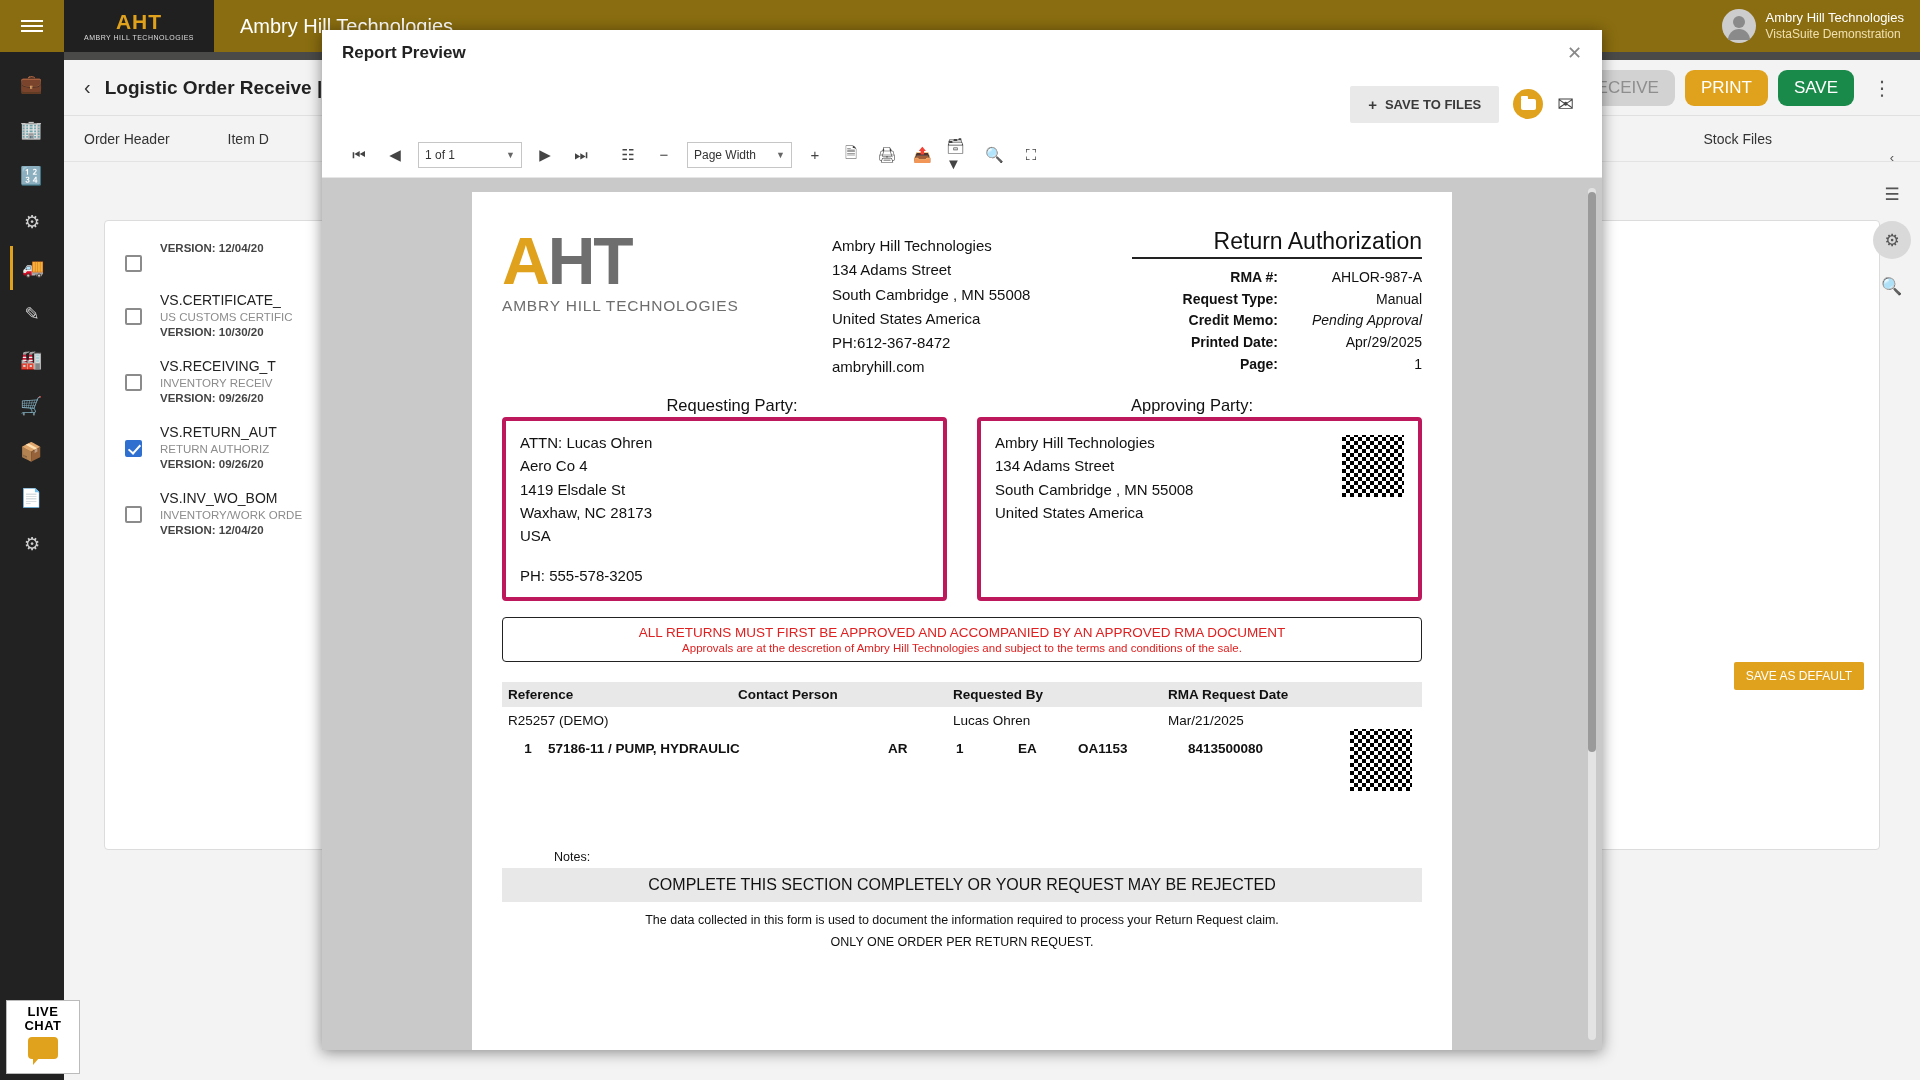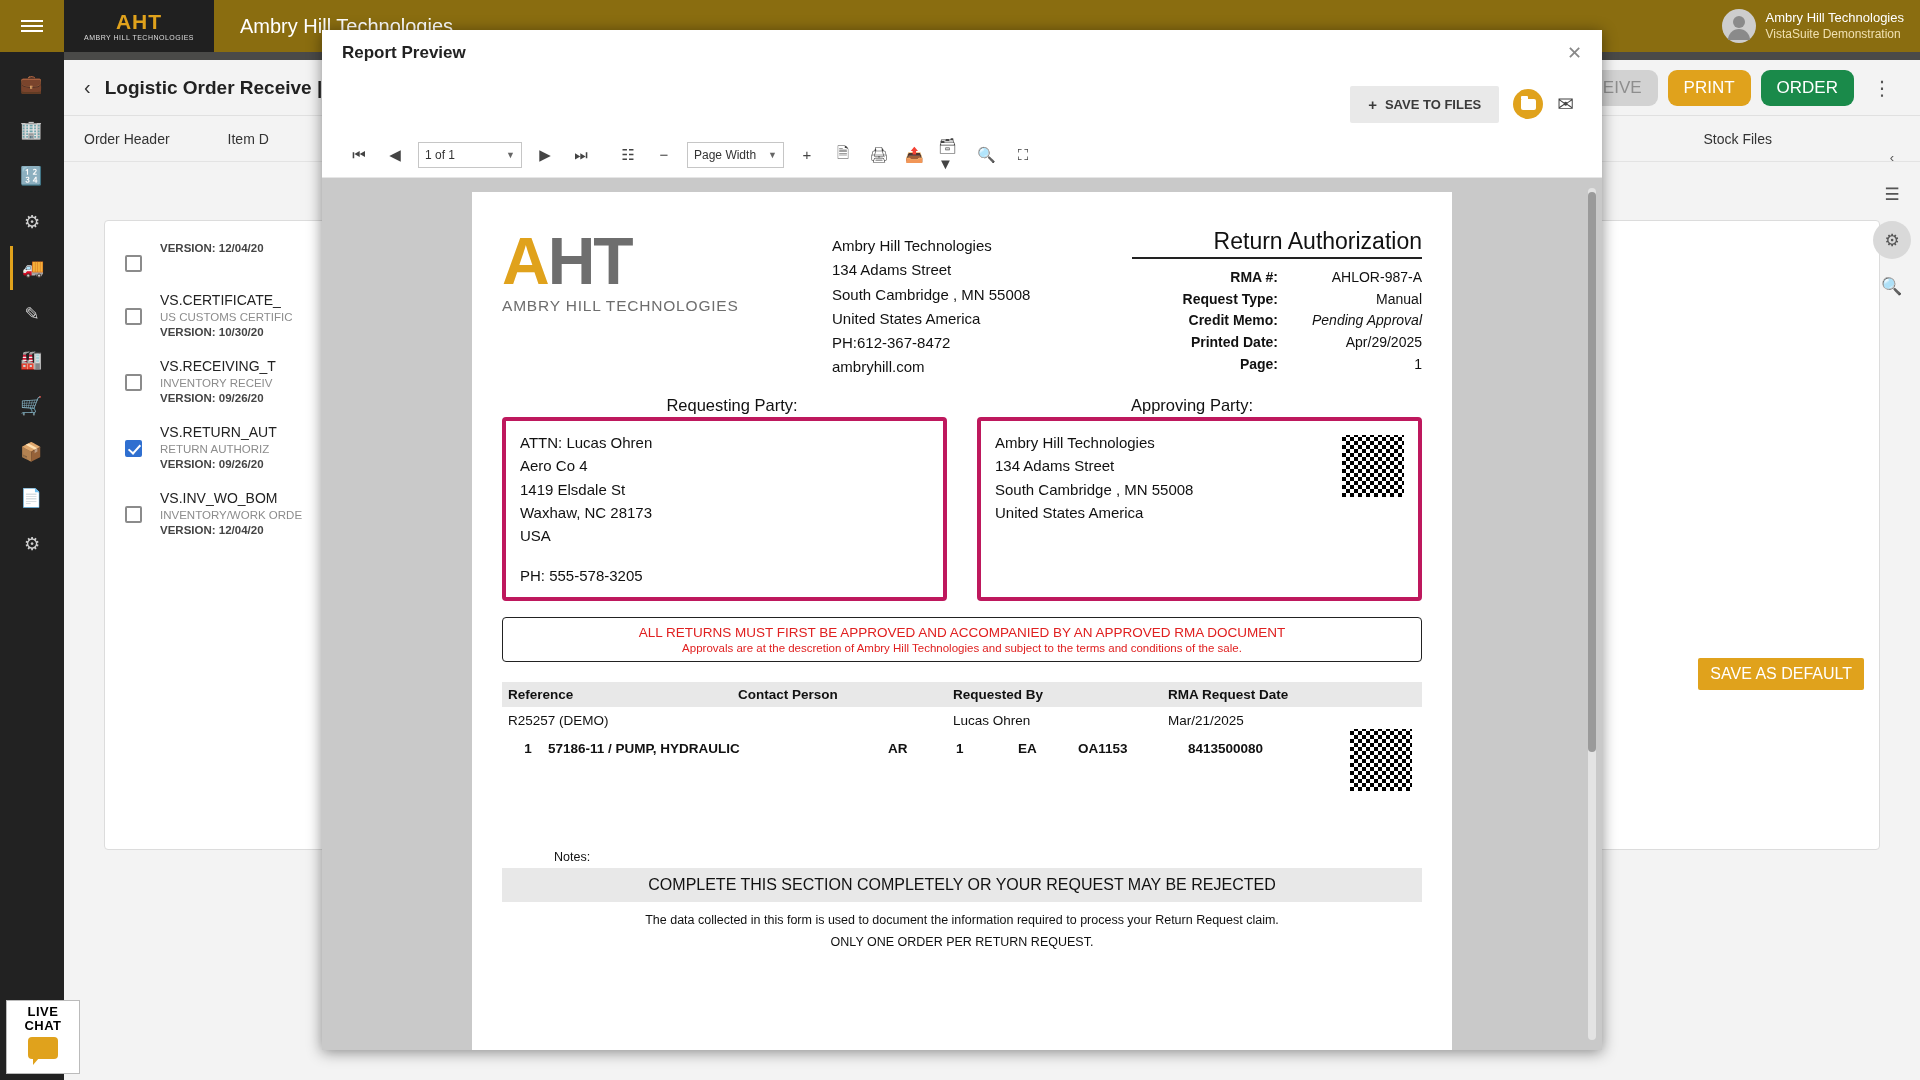--- a/index.html
+++ b/index.html
@@ -66,21 +66,21 @@
   .report-row { display: flex; align-items: flex-start; padding: 10px 16px 10px 20px; }
   .cbox { width: 17px; height: 17px; border: 2px solid #8b8b8b; border-radius: 2px; margin-top: 16px;
           margin-right: 18px; flex: none; background: #fff; }
   .cbox.checked { background: #2f6fd0; border-color: #2f6fd0; position: relative; }
   .cbox.checked::after { content: ""; position: absolute; left: 4px; top: 0px; width: 5px; height: 10px;
                          border: solid #fff; border-width: 0 2px 2px 0; transform: rotate(42deg); }
   .rep-name { font-size: 14px; font-weight: normal; color: #222; }
   .rep-desc { font-size: 11.5px; color: #8c8c8c; text-transform: uppercase; margin-top: 3px; }
   .rep-ver { font-size: 11.5px; color: #444; font-weight: bold; margin-top: 3px; }
   .save-default { position: absolute; right: 56px; bottom: 390px; background: #e0a21c; color: #fff;
-                  font-size: 16px; padding: 7px 12px; border-radius: 2px; }
+                  font-size: 12px; padding: 7px 12px; border-radius: 2px; }
 
   .live-chat { position: absolute; left: 6px; bottom: 6px; width: 74px; height: 74px; background: #fff;
                border: 1px solid #bbb; display: flex; flex-direction: column; align-items: center;
                justify-content: flex-start; padding-top: 4px; }
   .live-chat b { font-size: 13px; line-height: 1.05; letter-spacing: .5px; }
   .lc-icon { width: 30px; height: 22px; background: #e0a21c; border-radius: 4px; margin-top: 5px; position: relative;}
   .lc-icon::after { content: ""; position: absolute; left: 5px; bottom: -6px; border-width: 7px 6px 0 0;
                     border-style: solid; border-color: #e0a21c transparent transparent transparent; }
 
   
@@ -108,21 +108,21 @@
   .viewer-toolbar {
     height: 46px; display: flex; align-items: center; gap: 10px; padding: 0 24px;
     border-bottom: 1px solid #e6e6e6; color: #444; font-size: 15px; position: relative;
   }
   .tb-ic { width: 26px; height: 26px; display: flex; align-items: center; justify-content: center; }
   .page-select, .zoom-select {
     height: 26px; border: 1px solid #c6c6c6; background: #fff; font-size: 12px; color: #333;
     display: flex; align-items: center; padding: 0 6px; justify-content: space-between; gap: 12px;
   }
   .page-select { width: 104px; }
-  .zoom-select { width: 97px; justify-content: center; }
+  .zoom-select { width: 105px; }
   .caret { font-size: 9px; color: #666; }
   .tb-sep { width: 1px; height: 20px; background: transparent; }
 
   .viewer-body { flex: 1; background: #c9c9c9; position: relative; overflow: hidden; padding: 14px 0 0 0; }
   .scroll-track { position: absolute; right: 6px; top: 10px; width: 8px; bottom: 10px; background: #e3e3e3; border-radius: 4px;}
   .scroll-thumb { position: absolute; right: 6px; top: 14px; width: 8px; height: 560px; background: #9a9a9a; border-radius: 4px; }
 
   .page {
     width: 980px; margin: 0 auto; background: #fff; padding: 22px 30px 10px 30px;
     color: #111; font-family: "Liberation Sans", sans-serif; height: 100%;
@@ -228,21 +228,21 @@
       <div class="side-icon">⚙</div>
     </div>
 
     <div class="content-card">
       <div class="page-head">
         <div class="back-chev">‹</div>
         <div class="page-title">Logistic Order Receive | A</div>
         <div class="page-actions">
           <button class="btn btn-grey">RECEIVE</button>
           <button class="btn btn-amber">PRINT</button>
-          <button class="btn btn-green">ORDER</button>
+          <button class="btn btn-green">SAVE</button>
           <div class="kebab">⋮</div>
         </div>
       </div>
 
       <div class="tabs">
         <div>Order Header</div>
         <div>Item D</div>
         <div style="flex:1"></div>
         <div>t Log</div>
         <div style="width:80px"></div>

